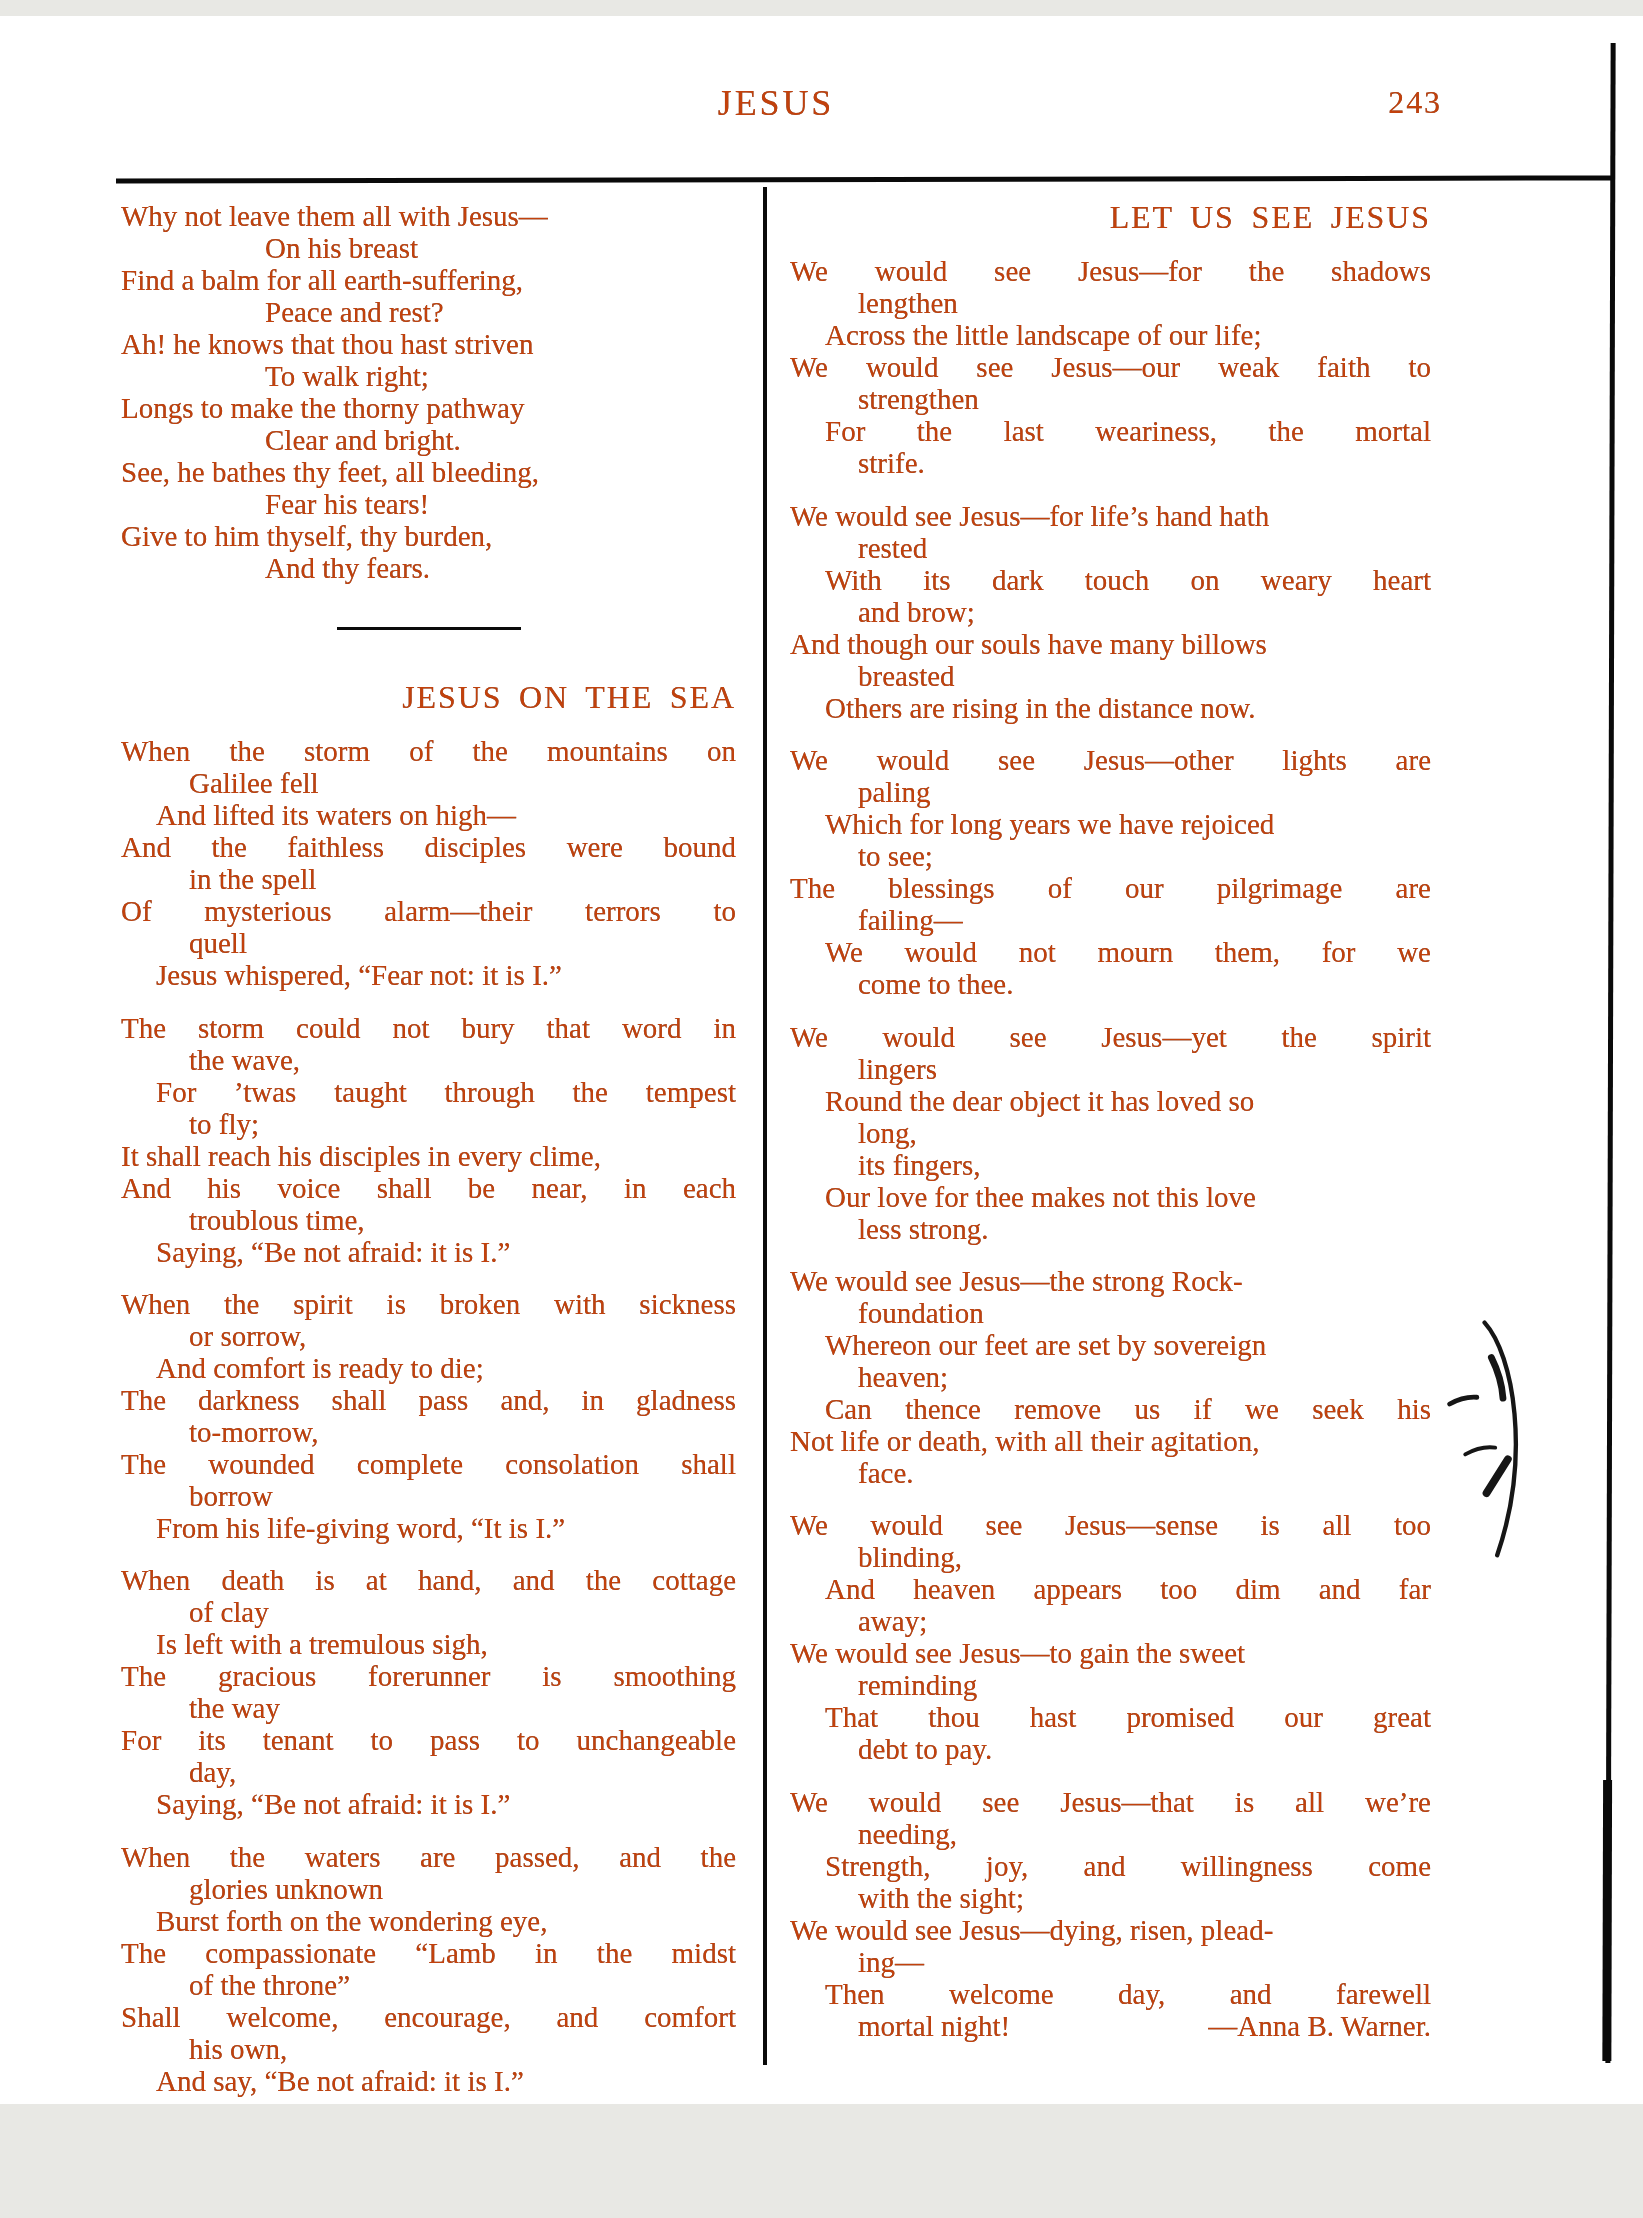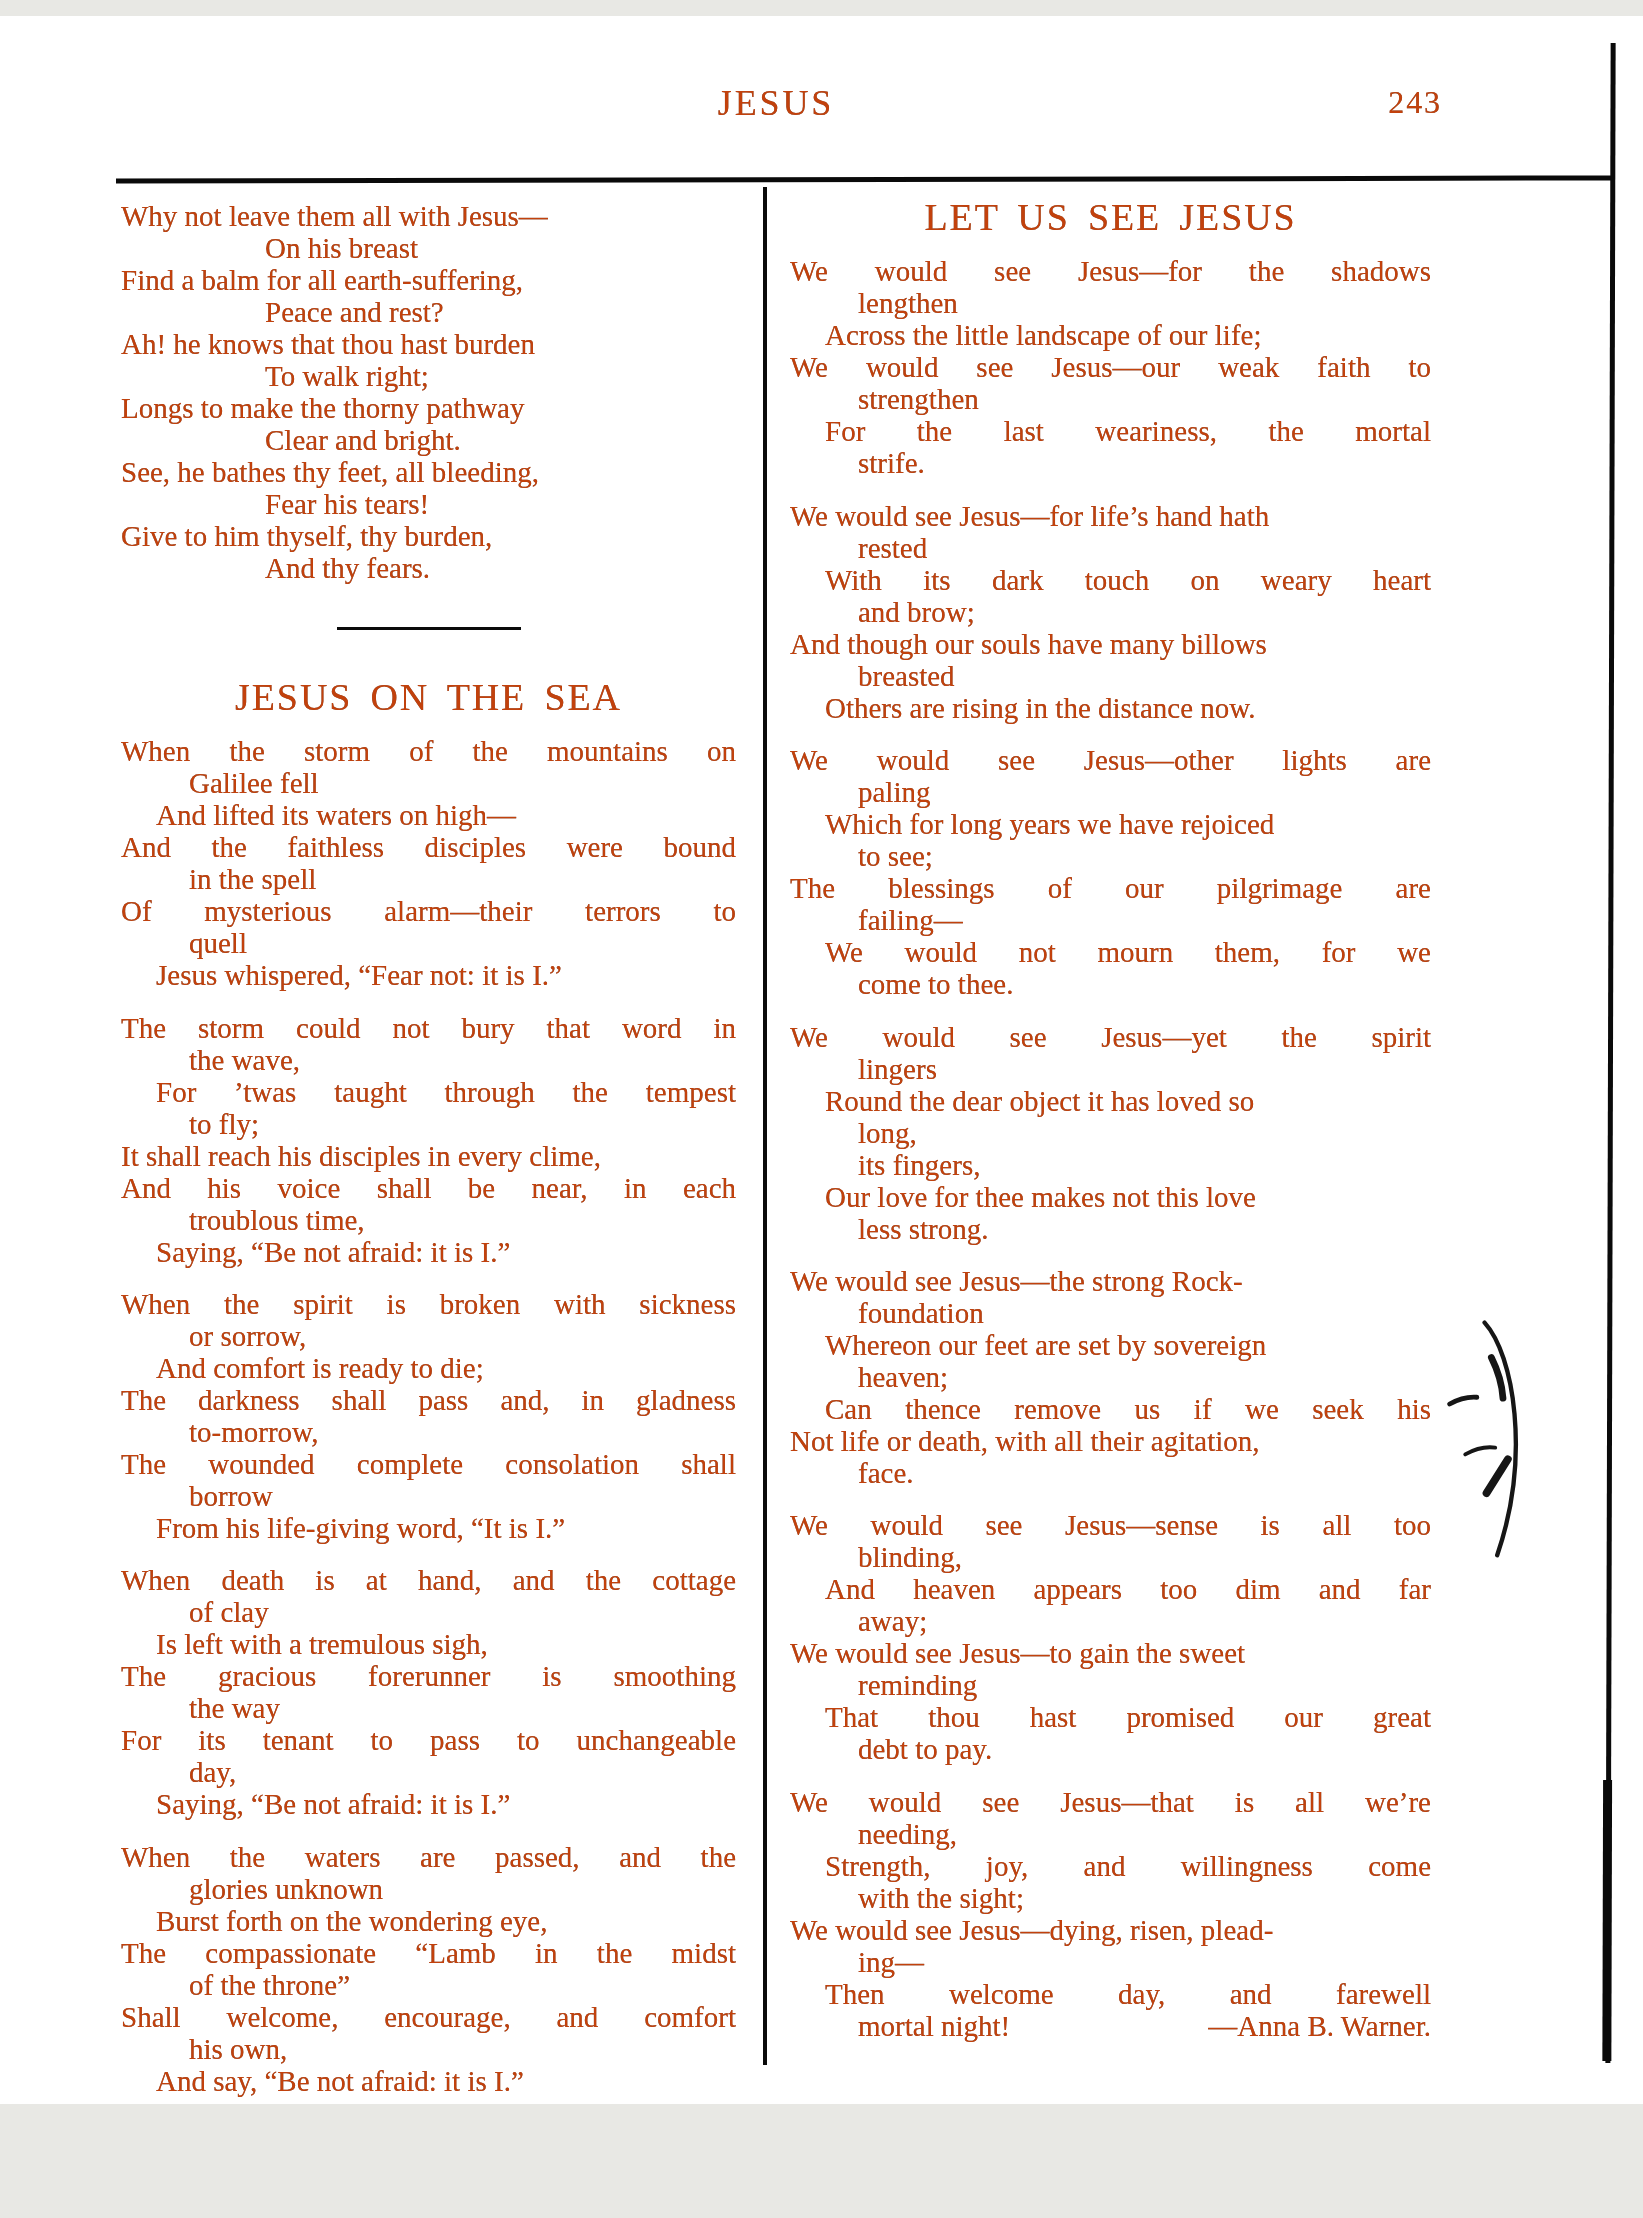--- a/index.html
+++ b/index.html
@@ -36,21 +36,21 @@
   }
   .book-edge:after{
     content:"";position:absolute;left:-2.9px;top:1737px;width:8.7px;height:281px;
     background:#0a0a0a;
   }
   
   .column{position:absolute;top:184px;font-size:29px;line-height:32px;}
   .column.left{left:121px;width:615px;}
   .column.right{left:790px;width:641px;}
   .poem-title{
-    text-align:center;font-size:38px;letter-spacing:1.9px;word-spacing:6.8px;
+    text-align:right;font-size:32px;letter-spacing:1.9px;word-spacing:6.8px;
     margin-bottom:20.4px;line-height:35px;
   }
   .stanza{margin-bottom:20.4px;}
   .line{min-height:32px;}
   .line.in1{padding-left:35px;}
   .line.in2{padding-left:68px;}
   .line.in3{padding-left:144px;}
   .line.j{text-align:justify;text-align-last:justify;}
   .line.split{display:flex;justify-content:space-between;}
   .section-divider{
@@ -70,21 +70,21 @@
   <div class="header-rule"></div>
   <div class="col-divider"></div>
   <div class="book-edge"></div>
 
   <div class="column left" id="left-col">
       <div class="stanza">
         <div class="line in0">Why not leave them all with Jesus—</div>
         <div class="line in3">On his breast</div>
         <div class="line in0">Find a balm for all earth-suffering,</div>
         <div class="line in3">Peace and rest?</div>
-        <div class="line in0">Ah! he knows that thou hast burden</div>
+        <div class="line in0">Ah! he knows that thou hast striven</div>
         <div class="line in3">To walk right;</div>
         <div class="line in0">Longs to make the thorny pathway</div>
         <div class="line in3">Clear and bright.</div>
         <div class="line in0">See, he bathes thy feet, all bleeding,</div>
         <div class="line in3">Fear his tears!</div>
         <div class="line in0">Give to him thyself, thy burden,</div>
         <div class="line in3">And thy fears.</div>
       </div>
       <div class="section-divider"></div>
       <div class="poem-title">JESUS ON THE SEA</div>

